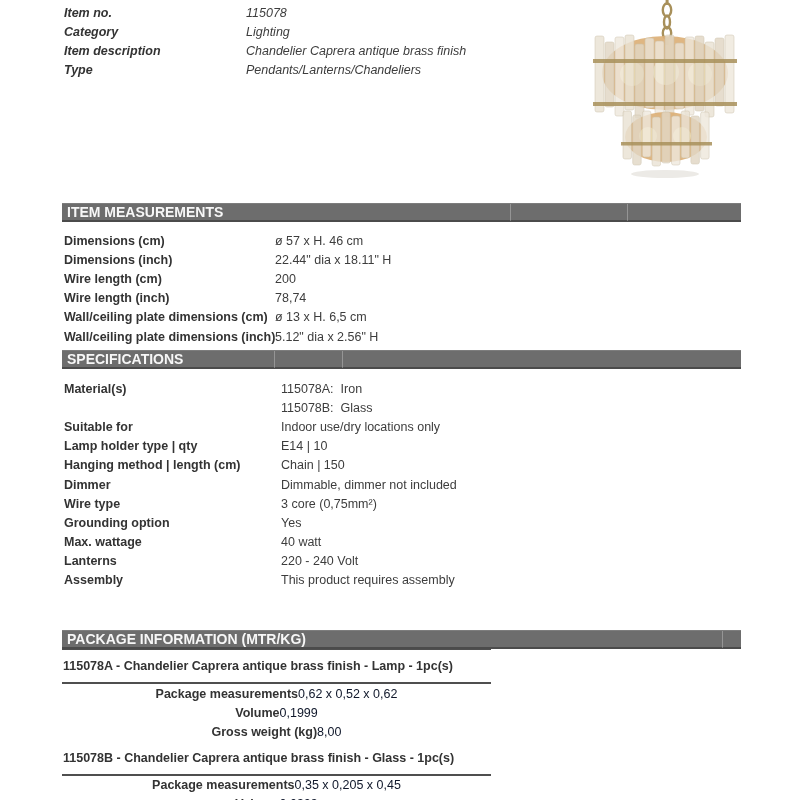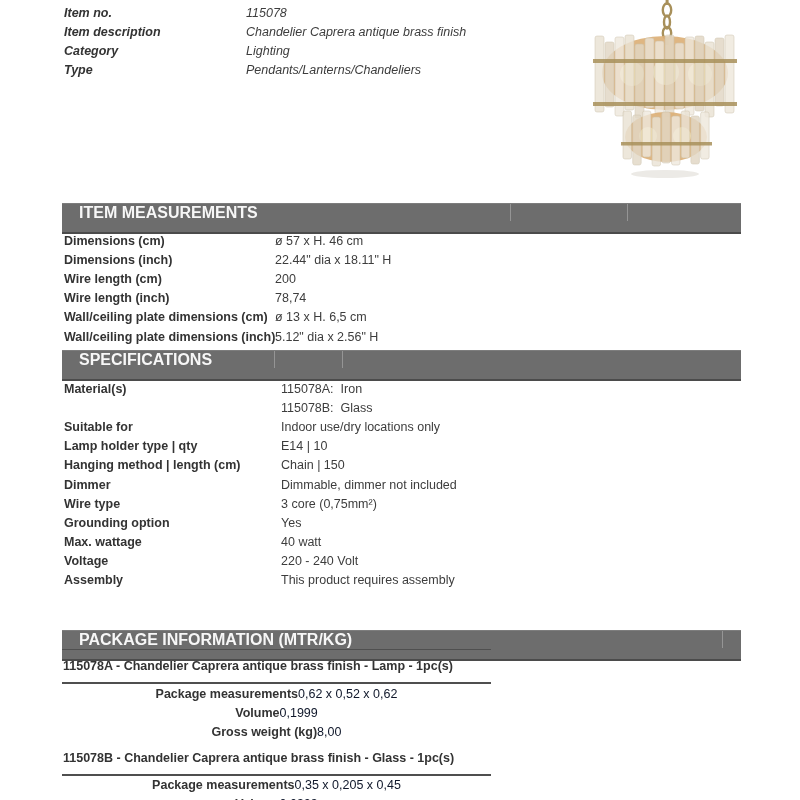--- a/index.html
+++ b/index.html
@@ -12,24 +12,24 @@
   .row{height:19.2px;display:flex;align-items:center;white-space:nowrap;}
   .row .lbl{font-weight:bold;color:#333;flex:0 0 auto;}
   .row .val{font-weight:normal;color:#3d3d3d;}
   .info-rows{left:64px;top:3px;font-style:italic;}
   .info-rows .lbl{width:182px;}
   .meas-rows{left:64px;top:231px;}
   .meas-rows .lbl{width:211px;}
   .spec-rows{left:64px;top:379px;}
   .spec-rows .lbl{width:217px;}
   .bar{
-    position:absolute;left:62px;width:679px;height:31px;box-sizing:border-box;
+    position:absolute;left:62px;width:679px;height:19px;box-sizing:border-box;
     background:#6d6d6d;border-bottom:2px solid #4b4b4b;border-top:1px solid #7d7d7d;
-    color:#f7f7f7;font-weight:bold;font-size:16px;line-height:17px;
-    padding-left:17px;white-space:nowrap;
+    color:#f7f7f7;font-weight:bold;font-size:14px;line-height:17px;
+    padding-left:5px;white-space:nowrap;
   }
   .bar-measurements{top:203px;}
   .bar-specifications{top:350px;}
   .bar-package{top:630px;}
   .bar .divider{position:absolute;top:0;width:1px;height:17px;background:rgba(255,255,255,0.28);}
   .pkg{position:absolute;left:62px;top:649px;width:429px;}
   .pkg-heading{
     font-weight:bold;color:#333;white-space:nowrap;
     border-top:1px solid #4f4f4f;border-bottom:2px solid #4f4f4f;
     line-height:16px;padding:8px 1px;
@@ -44,26 +44,26 @@
 <body>
 
 <div class="page">
 
   <div class="rows info-rows">
     <div class="row">
       <span class="lbl">Item no.</span>
       <span class="val">115078</span>
     </div>
     <div class="row">
+      <span class="lbl">Category</span>
+      <span class="val">Lighting</span>
+    </div>
+    <div class="row">
       <span class="lbl">Item description</span>
       <span class="val">Chandelier Caprera antique brass finish</span>
-    </div>
-    <div class="row">
-      <span class="lbl">Category</span>
-      <span class="val">Lighting</span>
     </div>
     <div class="row">
       <span class="lbl">Type</span>
       <span class="val">Pendants/Lanterns/Chandeliers</span>
     </div>
   </div>
 
   <svg class="product-photo" viewBox="0 0 205 192" xmlns="http://www.w3.org/2000/svg">
 
     <ellipse cx="83" cy="174" rx="34" ry="4" fill="#eceae6"></ellipse>
@@ -190,21 +190,21 @@
     </div>
     <div class="row">
       <span class="lbl">Grounding option</span>
       <span class="val">Yes</span>
     </div>
     <div class="row">
       <span class="lbl">Max. wattage</span>
       <span class="val">40 watt</span>
     </div>
     <div class="row">
-      <span class="lbl">Voltage</span>
+      <span class="lbl">Lanterns</span>
       <span class="val">220 - 240 Volt</span>
     </div>
     <div class="row">
       <span class="lbl">Assembly</span>
       <span class="val">This product requires assembly</span>
     </div>
   </div>
 
   <div class="bar bar-package">
     <span>PACKAGE INFORMATION (MTR/KG)</span>

